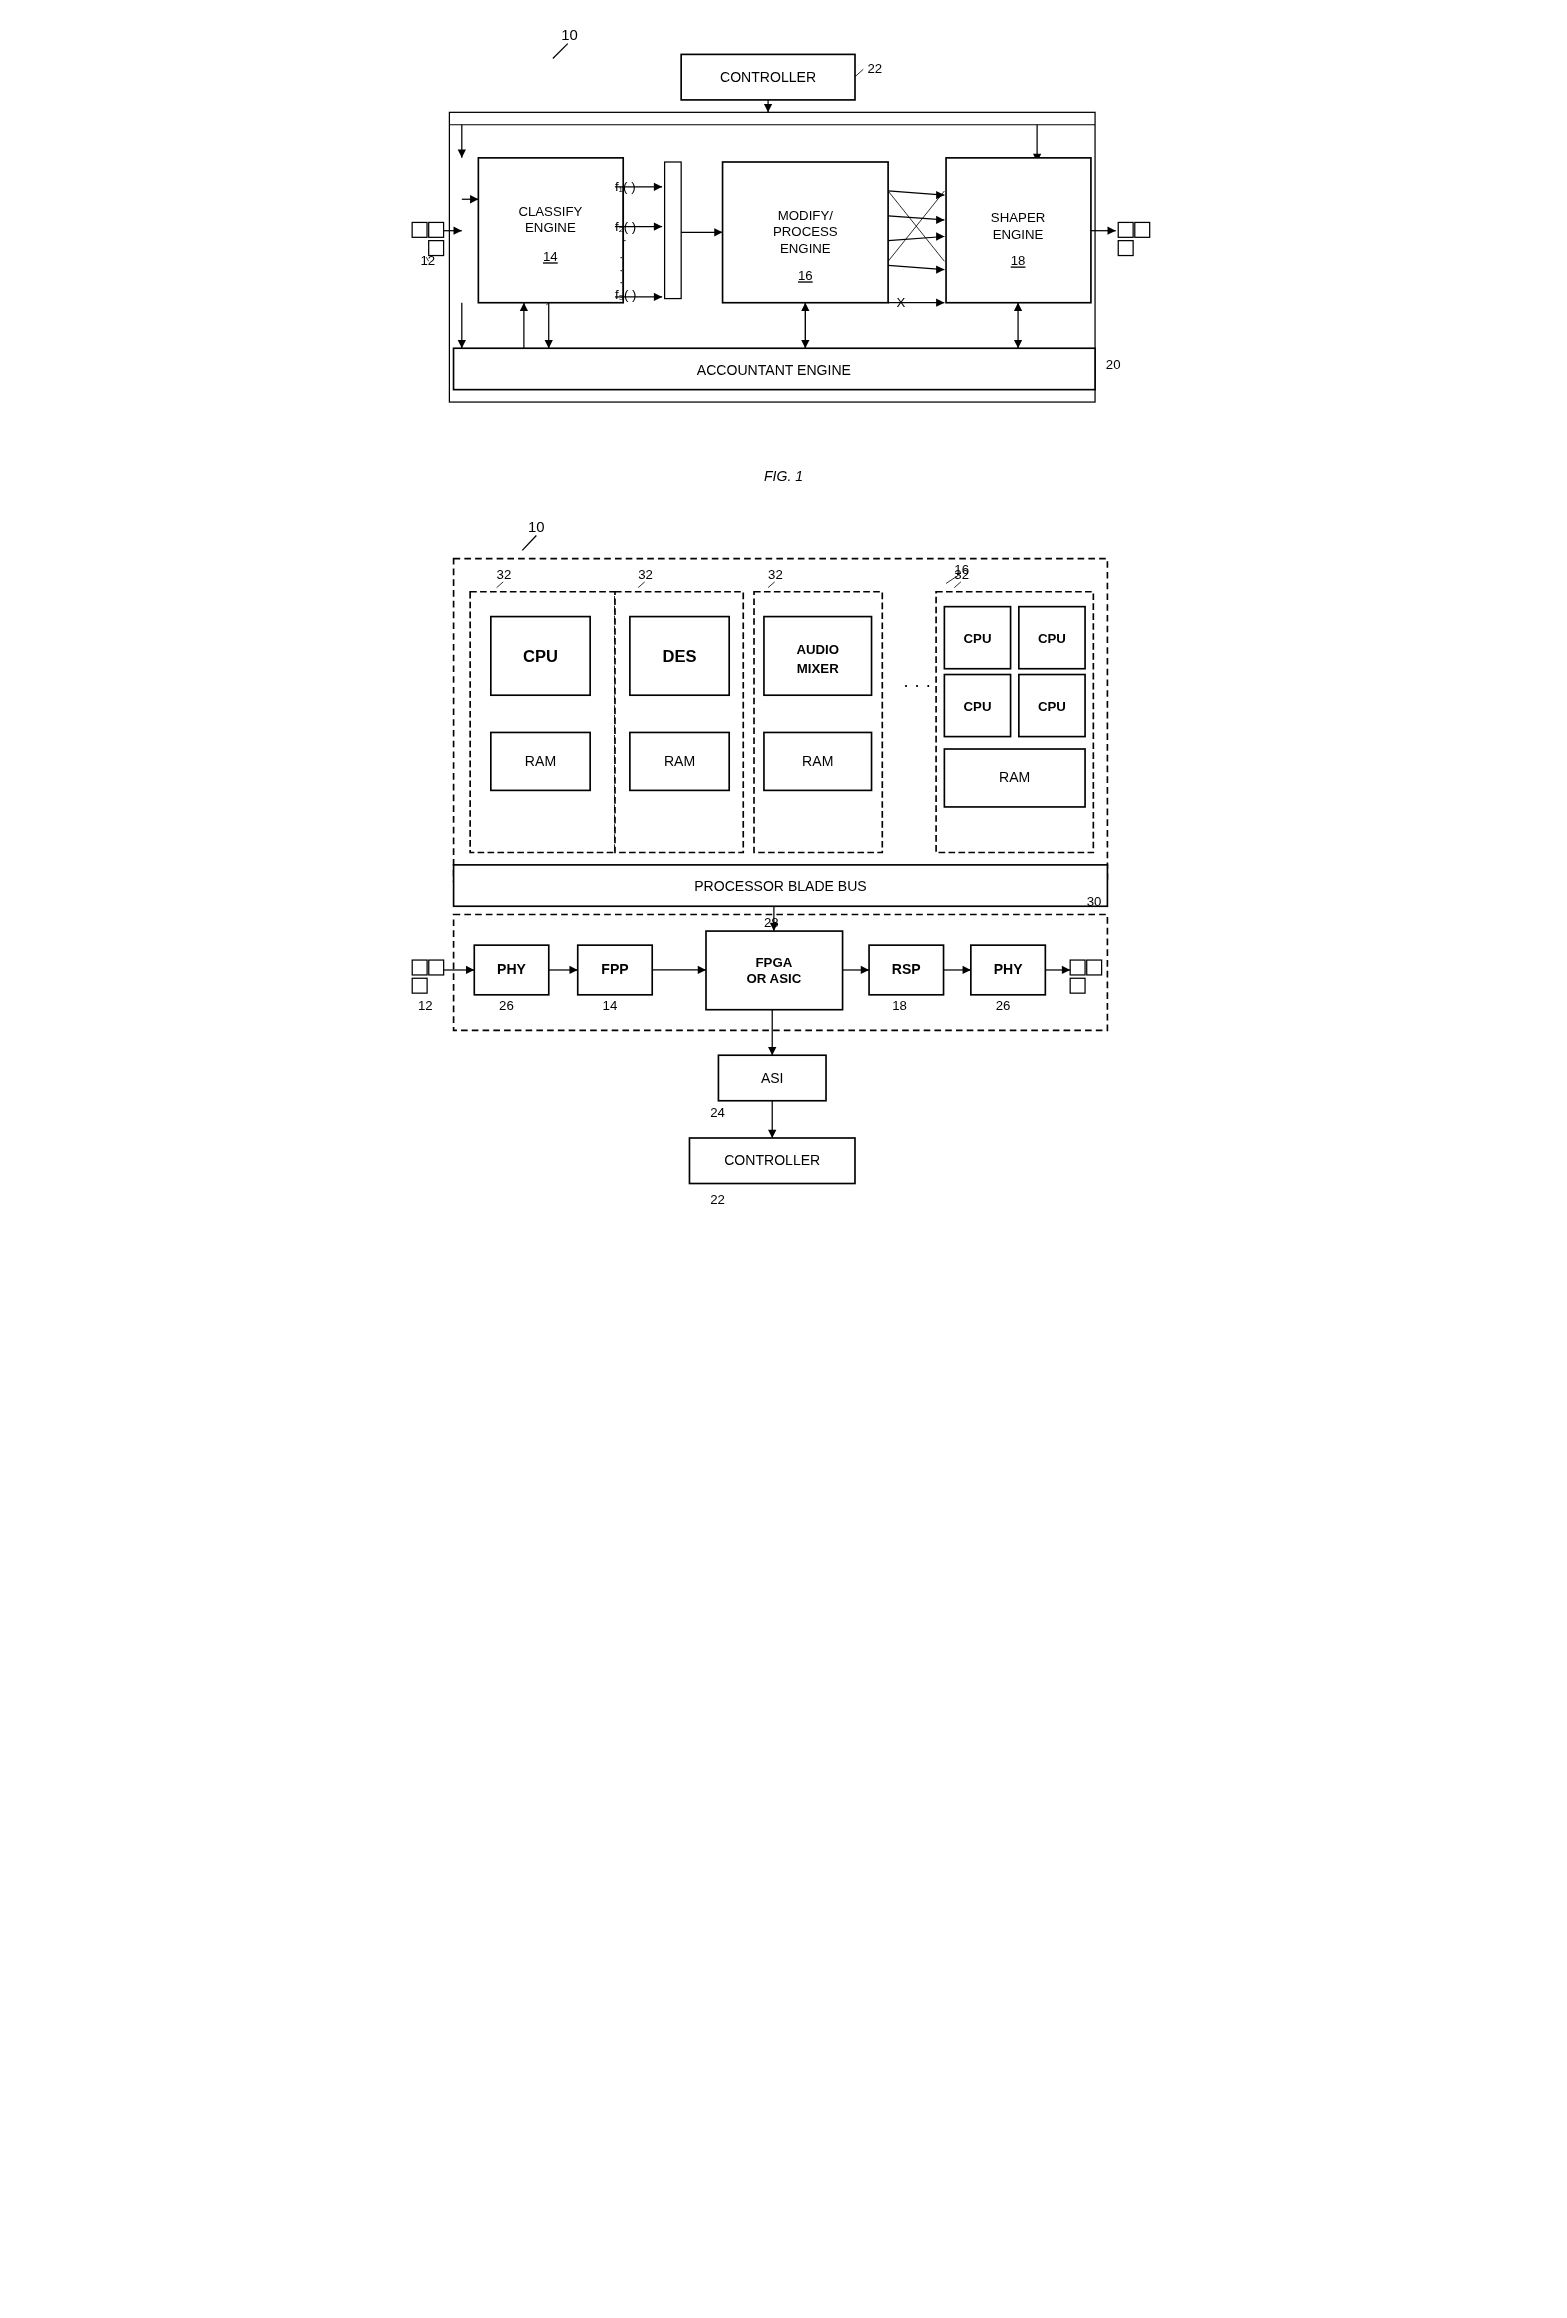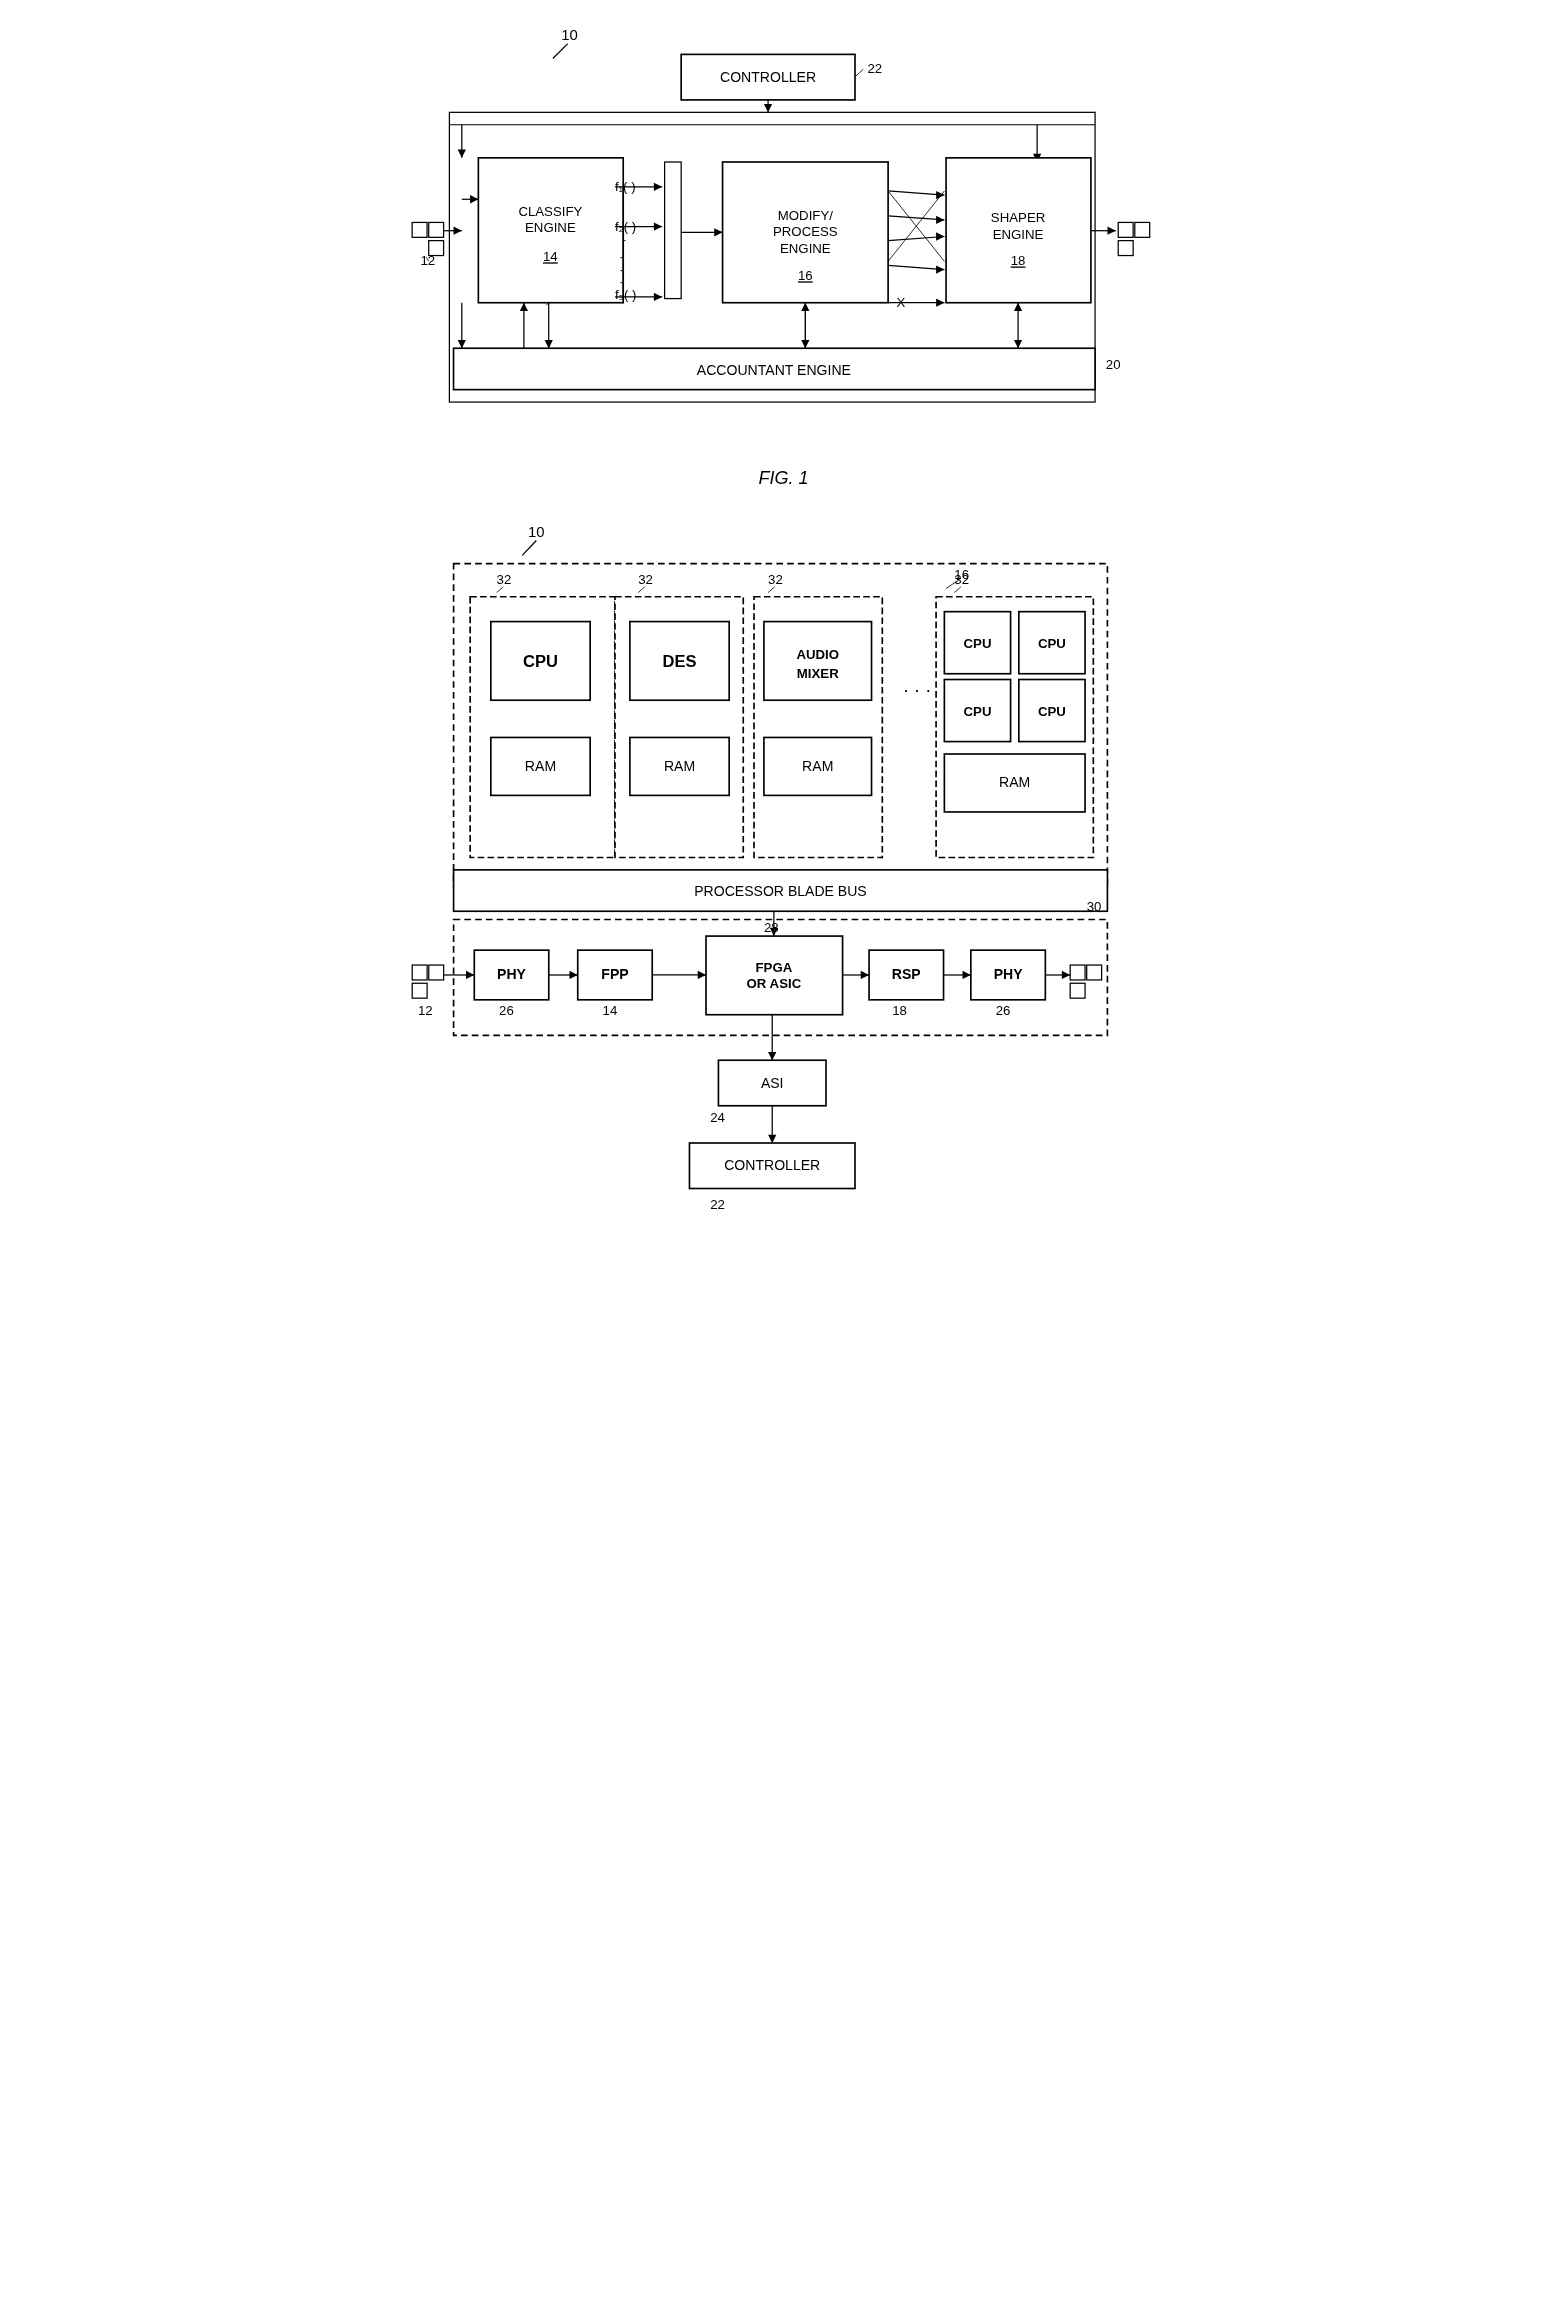--- a/index.html
+++ b/index.html
@@ -21,21 +21,21 @@
     
     .fig1-wrapper {
       width: 100%;
       margin-bottom: 25px;
       position: relative;
     }
 
     .fig-label {
       text-align: center;
       font-style: italic;
-      font-size: 18px;
+      font-size: 14px;
       margin-top: 12.4px;
       font-family: Arial, sans-serif;
     }
 
     
     svg {
       display: block;
     }
 
     .fig2-wrapper {

